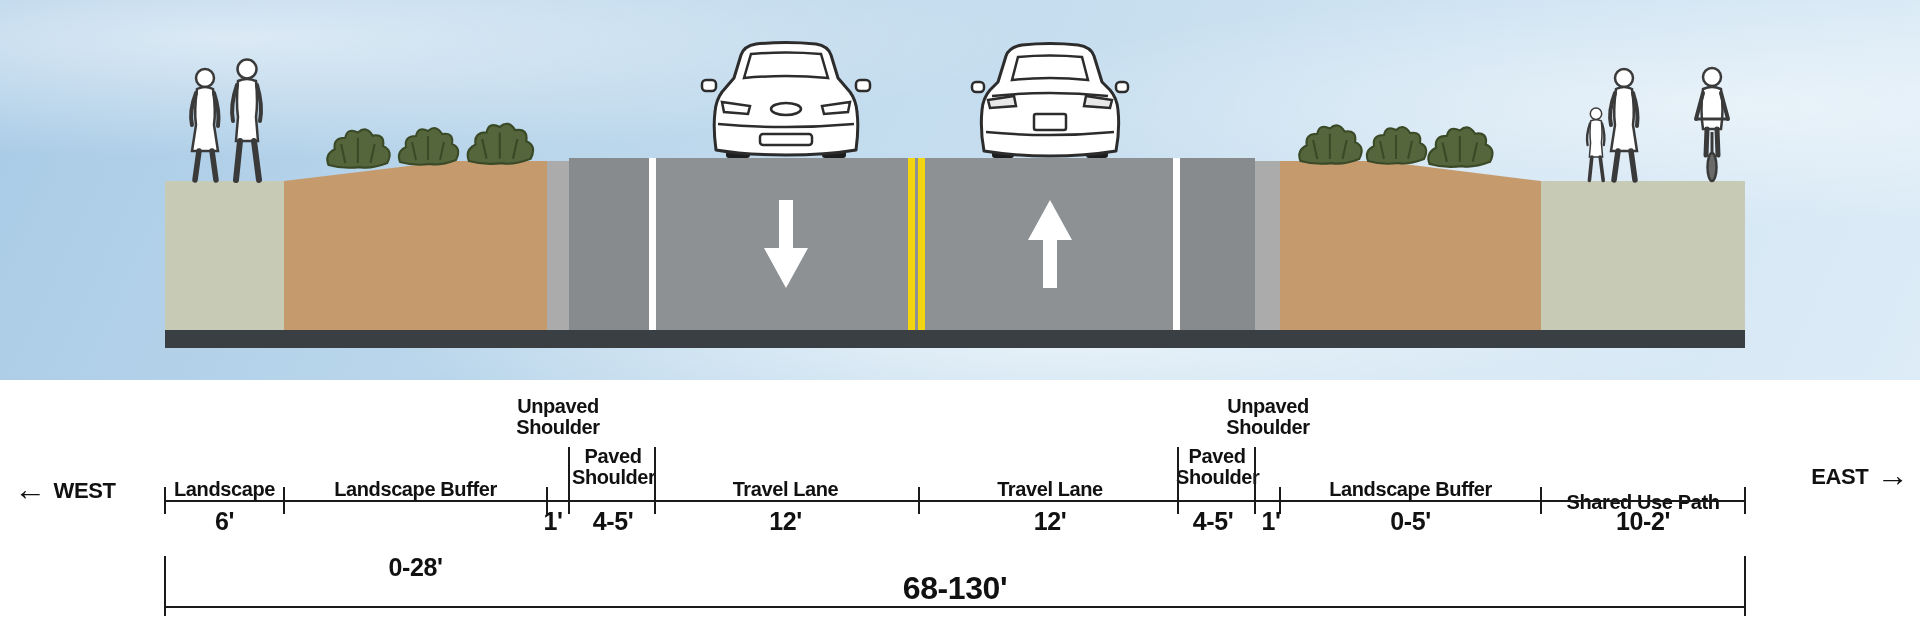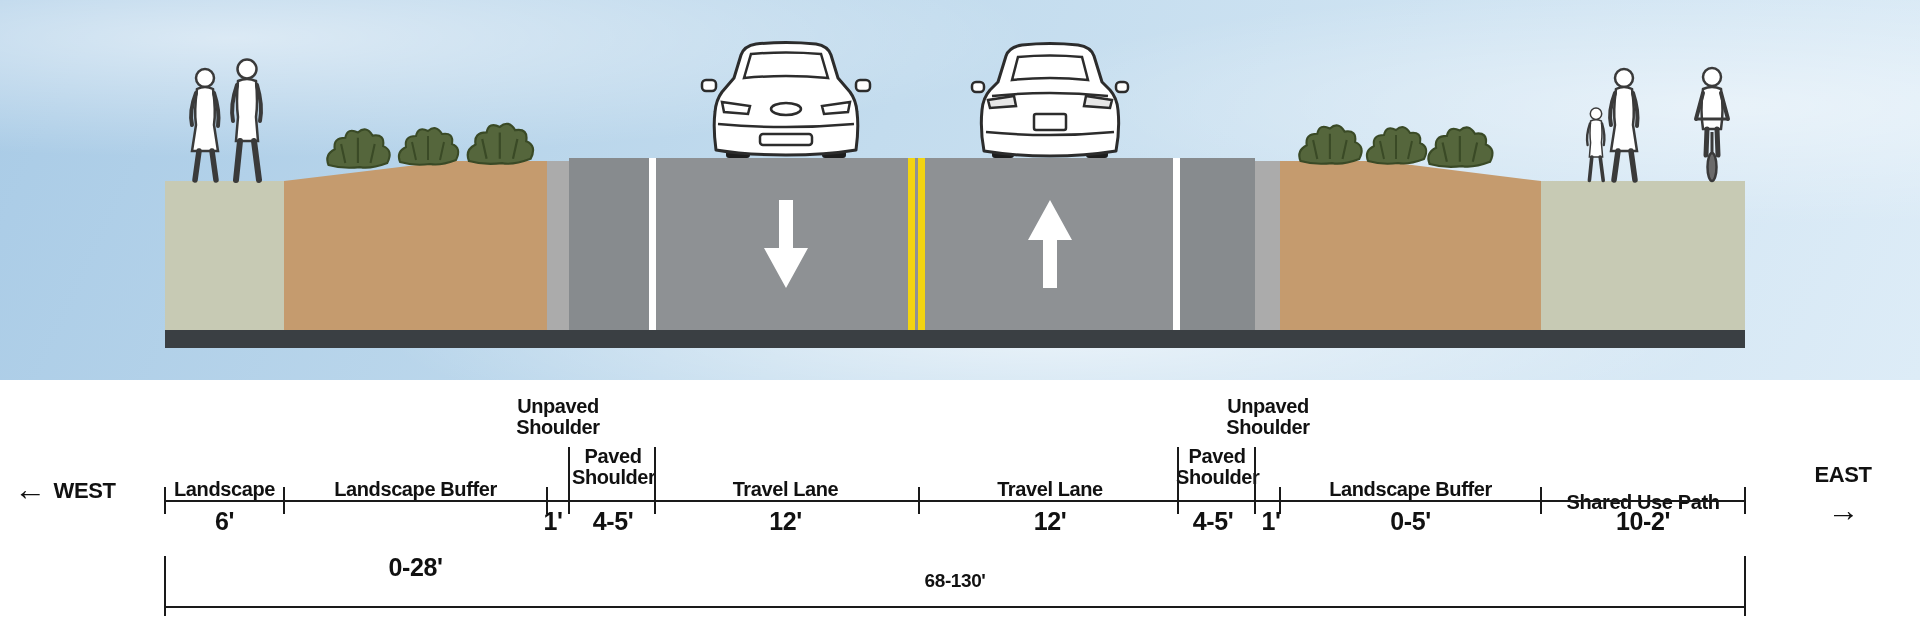--- a/index.html
+++ b/index.html
@@ -37,21 +37,21 @@
   .dir-label.east { justify-content:flex-end; }
   .dir-arrow { font-size:32px; font-weight:900; line-height:1; position:relative; top:-2px; }
 
   .ruler   { position:absolute; height:2px; background:#1a1a1a; }
   .tick    { position:absolute; width:2px; background:#1a1a1a; top:487px; height:27px; }
   .tick.tall { top:447px; height:67px; }
   .total-vline { position:absolute; width:2px; background:#1a1a1a; top:556px; height:60px; }
   .total-hline { position:absolute; height:2px; background:#1a1a1a; top:606px; }
   .total-label {
     position:absolute; text-align:center;
-    font-weight:700; font-size:19px; letter-spacing:-0.4px;
+    font-weight:700; font-size:32px; letter-spacing:-0.4px;
   }
 </style>
 </head>
 <body>
 
 <div class="sky"></div>
 
 <svg class="scene" width="1920" height="380" viewBox="0 0 1920 380">
   <defs>
     <g id="shrub">
@@ -144,21 +144,21 @@
     <rect x="66" y="-76" width="12" height="10" rx="4" fill="#ffffff" stroke="#2c2c2c" stroke-width="2.5"></rect>
   </g>
 </svg>
 
 <div class="dims-layer">
 
   <div class="dir-label" style="left:14px; top:477px; width:130px;">
     <span class="dir-arrow">←</span>
     <span>WEST</span>
   </div>
-  <div class="dir-label east" style="left:1778px; top:500px; width:130px;flex-direction:column;">
+  <div class="dir-label east" style="left:1778px; top:463px; width:130px;">
     <span>EAST</span>
     <span class="dir-arrow">→</span>
   </div>
 
   <div class="seg-name" style="left:154px; top:479px; width:141px;">Landscape</div>
   <div class="seg-name" style="left:294px; top:479px; width:243px;">Landscape Buffer</div>
   <div class="seg-name" style="left:506px; top:396px; width:104px;">Unpaved Shoulder</div>
   <div class="seg-name" style="left:572px; top:446px; width:82px;">Paved Shoulder</div>
   <div class="seg-name" style="left:695px; top:479px; width:181px;">Travel Lane</div>
   <div class="seg-name" style="left:960px; top:479px; width:180px;">Travel Lane</div>

